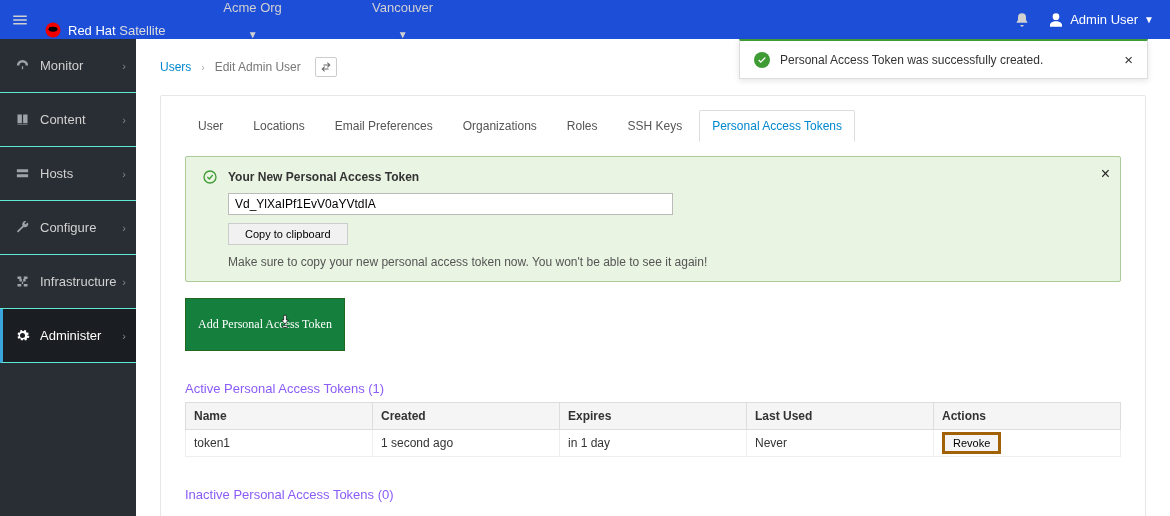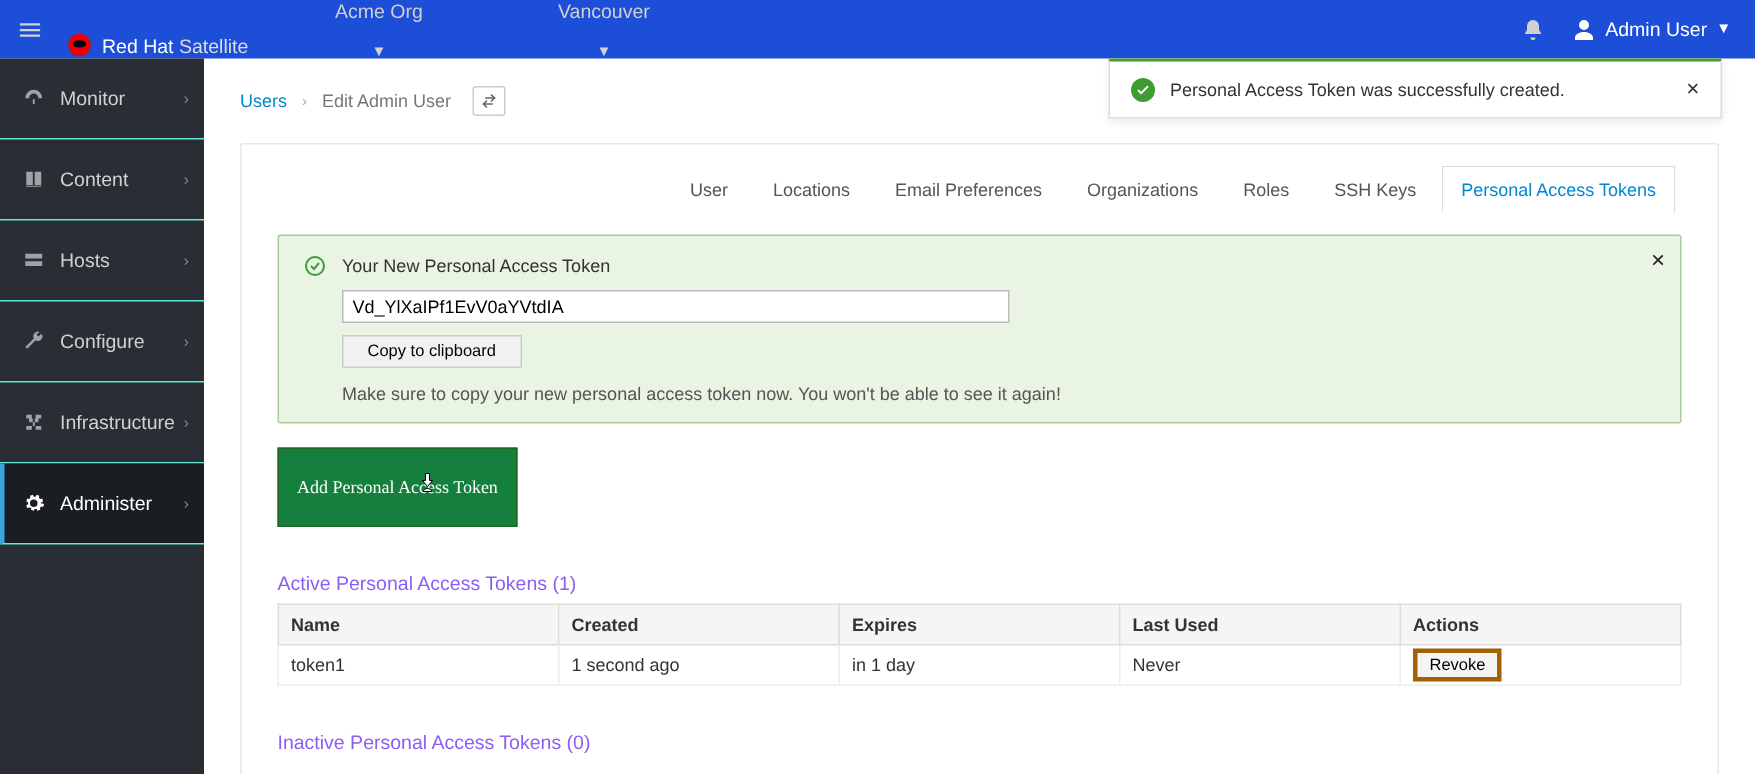--- a/index.html
+++ b/index.html
@@ -35,28 +35,28 @@
   .main { position:absolute; top:39px; left:136px; right:0; bottom:0; background:#fff; overflow:auto; }
   .breadcrumbs { padding: 18px 24px; display:flex; align-items:center; gap:10px; font-size:12px; color:#777; }
   .breadcrumbs a { color:#0088ce; text-decoration:none; }
   .breadcrumbs .sep { color:#aaa; font-size:10px; }
   .bc-swap { width:22px; height:20px; border:1px solid #ccc; border-radius:2px; display:flex; align-items:center; justify-content:center; margin-left:4px; cursor:pointer; }
   .bc-swap svg { width:12px; height:12px; fill:#666; }
 
   .content-card { margin: 0 24px 24px 24px; border:1px solid #e7e7e7; border-radius:2px; padding: 0 24px 24px 24px; }
 
   
-  .tabs { display:flex; border-bottom:0; margin-top: 14px; margin-bottom: 14px; justify-content: flex-end; }
+  .tabs { display:flex; border-bottom:0; margin-top: 14px; margin-bottom: 14px; }
   .tab { padding: 8px 12px; font-size:12px; color:#555; cursor:pointer; border:1px solid transparent; margin-right:4px; }
   .tab.active { color:#0088ce; border:1px solid #ddd; border-bottom-color:#fff; border-radius:2px 2px 0 0; background:#fff; }
 
   
   .token-banner { border:1px solid #a9cc98; background:#e9f4e2; border-radius:2px; padding:12px 16px; position:relative; margin-bottom:16px; }
   .token-banner .close-x { position:absolute; right:10px; top:8px; font-size:16px; cursor:pointer; color:#222; }
-  .tb-title { display:flex; align-items:center; gap:10px; font-size:12px; font-weight:400; color:#333; margin-bottom:8px; }
+  .tb-title { display:flex; align-items:center; gap:10px; font-size:12px; font-weight:700; color:#333; margin-bottom:8px; }
   .tb-title svg { width:16px; height:16px; fill:none; stroke:#3f9c35; stroke-width:2; }
   .token-input { width:445px; padding:3px 6px; font-size:12px; border:1px solid #bbb; background:#fff; margin-left:26px; display:block; margin-bottom:8px; }
   .copy-btn { margin-left:26px; padding:4px 16px; font-size:11px; background:#f1f1f1; border:1px solid #ccc; cursor:pointer; margin-bottom:10px; }
   .token-note { margin-left:26px; font-size:12px; color:#555; }
 
   
   .add-token-btn { display:inline-block; background:#15803d; color:#fff; border:1px solid #216621; padding:18px 12px; font-size:12px; cursor:pointer; position:relative;font-family:Liberation Serif, serif; }
   .cursor-pointer { position:absolute; left:92px; top:16px; width:16px; height:16px; }
   .cursor-pointer svg { width:16px; height:16px; fill:#000; }
 

